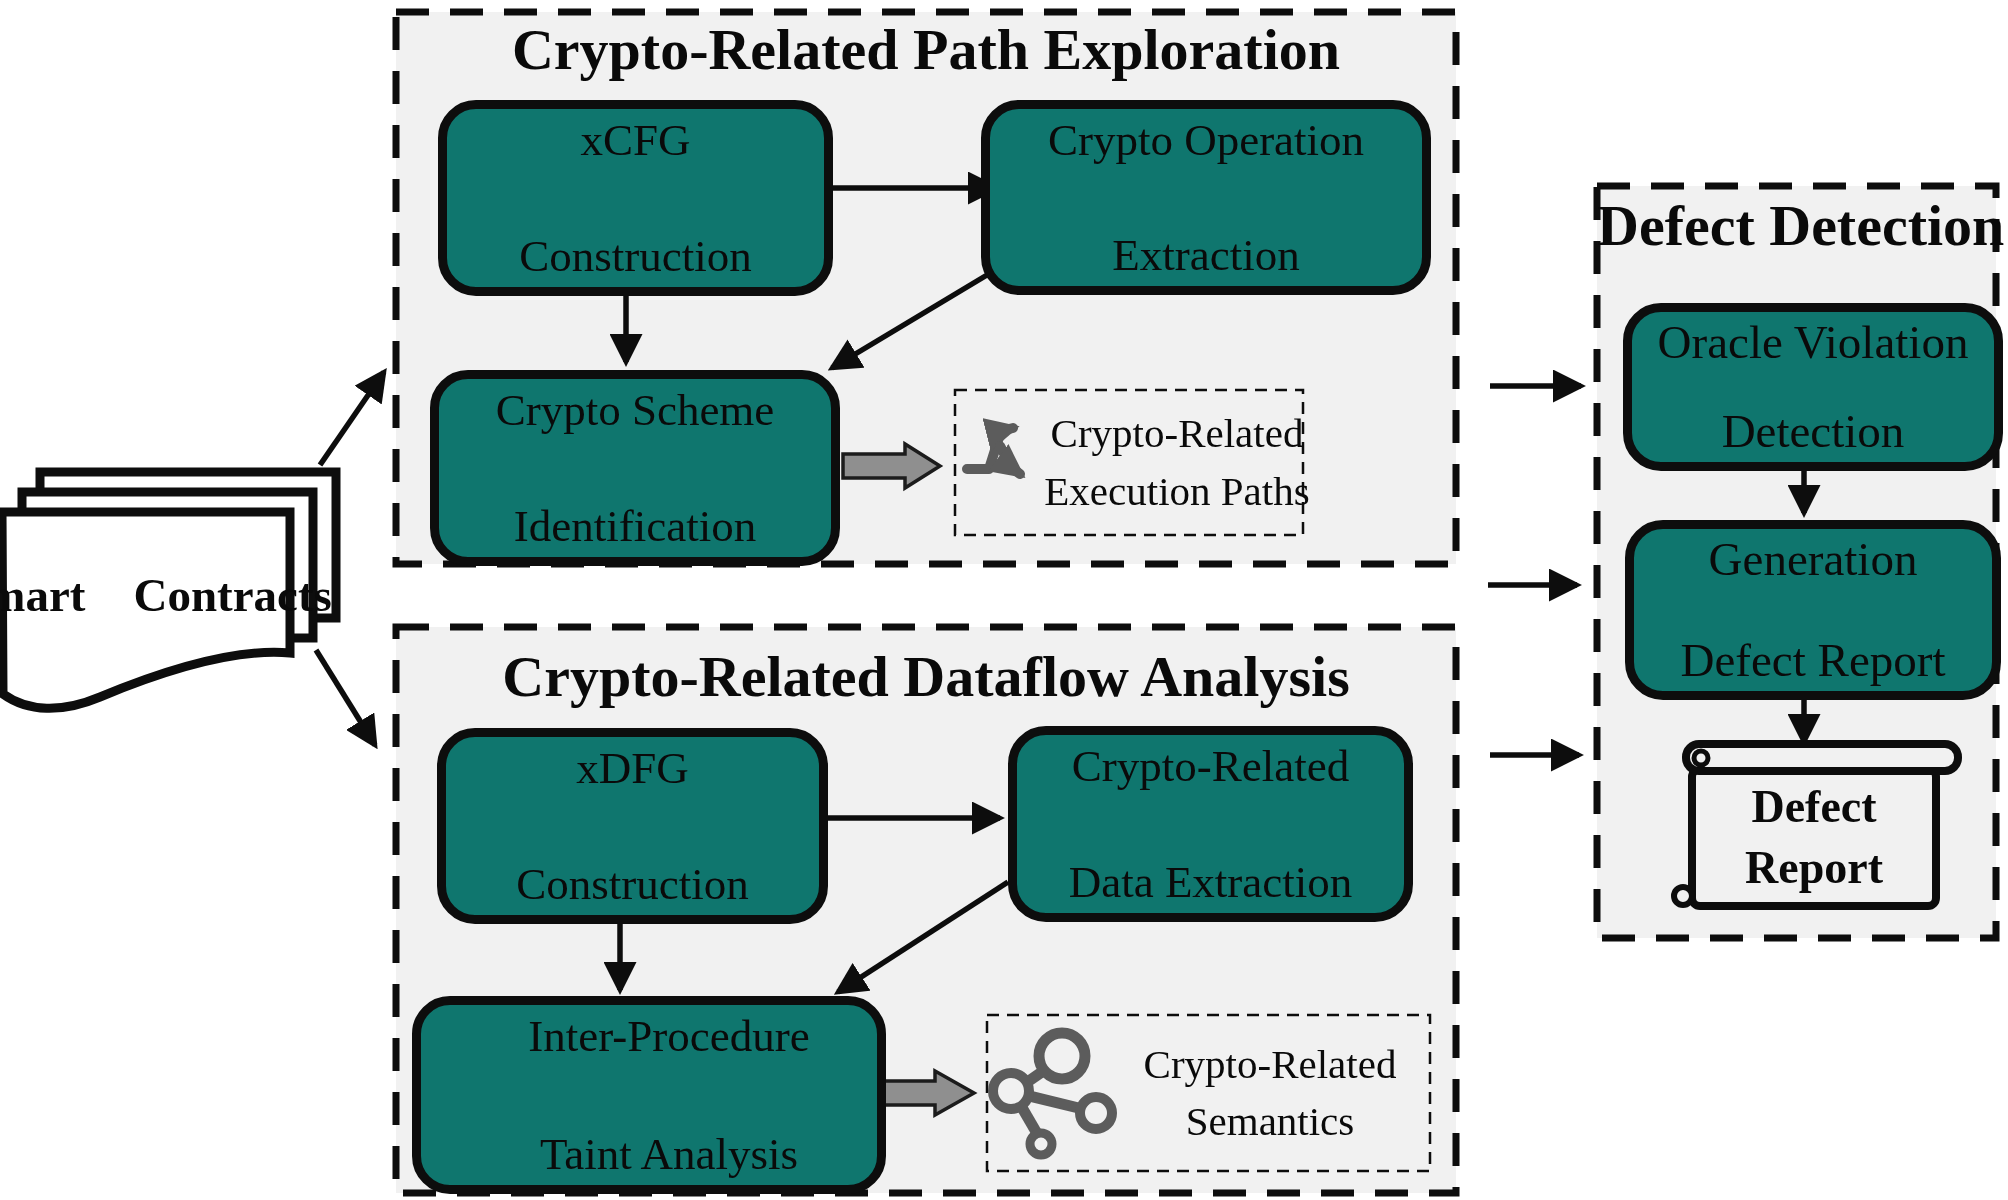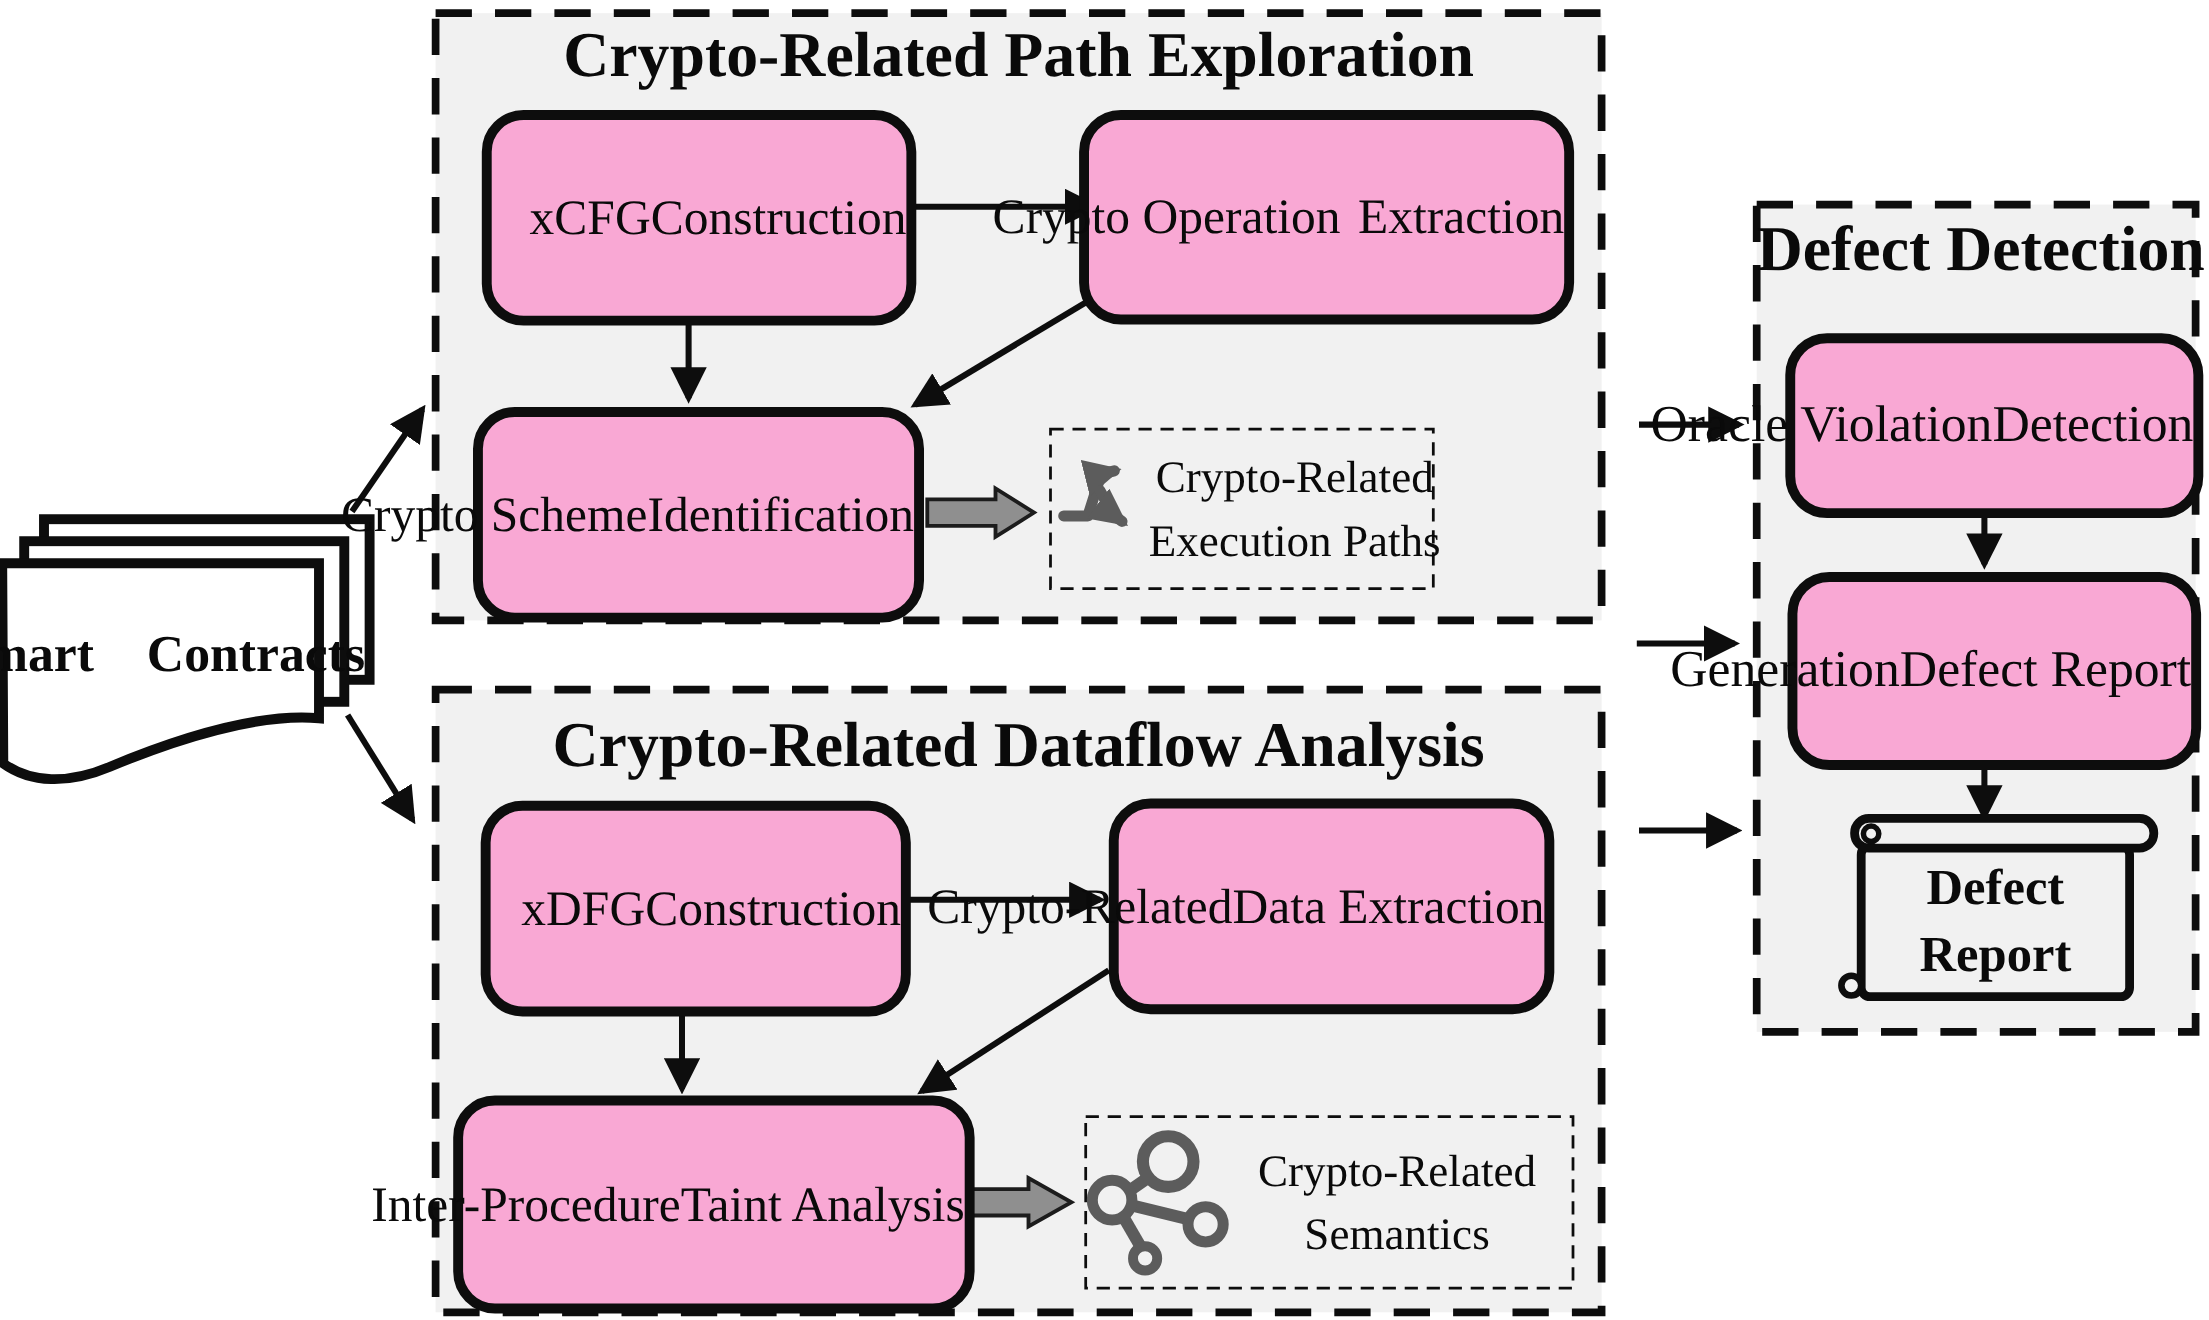--- a/index.html
+++ b/index.html
@@ -1,20 +1,20 @@
 <!DOCTYPE html>
 <html><head>
 <meta charset="utf-8">
 <style>
   html,body{margin:0;padding:0;background:#ffffff;}
   .stage{position:relative;width:2008px;height:1200px;background:#ffffff;overflow:hidden;
          font-family:"Liberation Serif", serif;color:#0a0a0a;}
   .stage svg{position:absolute;left:0;top:0;}
-  .box{position:absolute;background:#f9a8d4;border:9px solid #0d0d0d;border-radius:38px;
-       display:flex;flex-direction:row;align-items:center;justify-content:flex-end;
+  .box{position:absolute;background:#0f766e;border:9px solid #0d0d0d;border-radius:38px;
+       display:flex;flex-direction:column;align-items:center;justify-content:space-between;
        text-align:center;font-size:45px;line-height:1.38;}
   .box .ln{white-space:nowrap;}
   .box.small{font-size:47px;line-height:1.3;}
   .panel-title{position:absolute;text-align:center;font-weight:bold;font-size:58px;white-space:nowrap;}
   .out-label{position:absolute;display:flex;flex-direction:column;align-items:center;justify-content:center;
              text-align:center;font-size:41px;line-height:1.4;}
   .out-label .ln{white-space:nowrap;}
   .stack-label{position:absolute;left:2px;top:530px;width:288px;height:130px;
                display:flex;flex-direction:row;align-items:center;justify-content:center;
                font-weight:bold;font-size:47px;line-height:1.38;text-align:left;gap:48px;}

